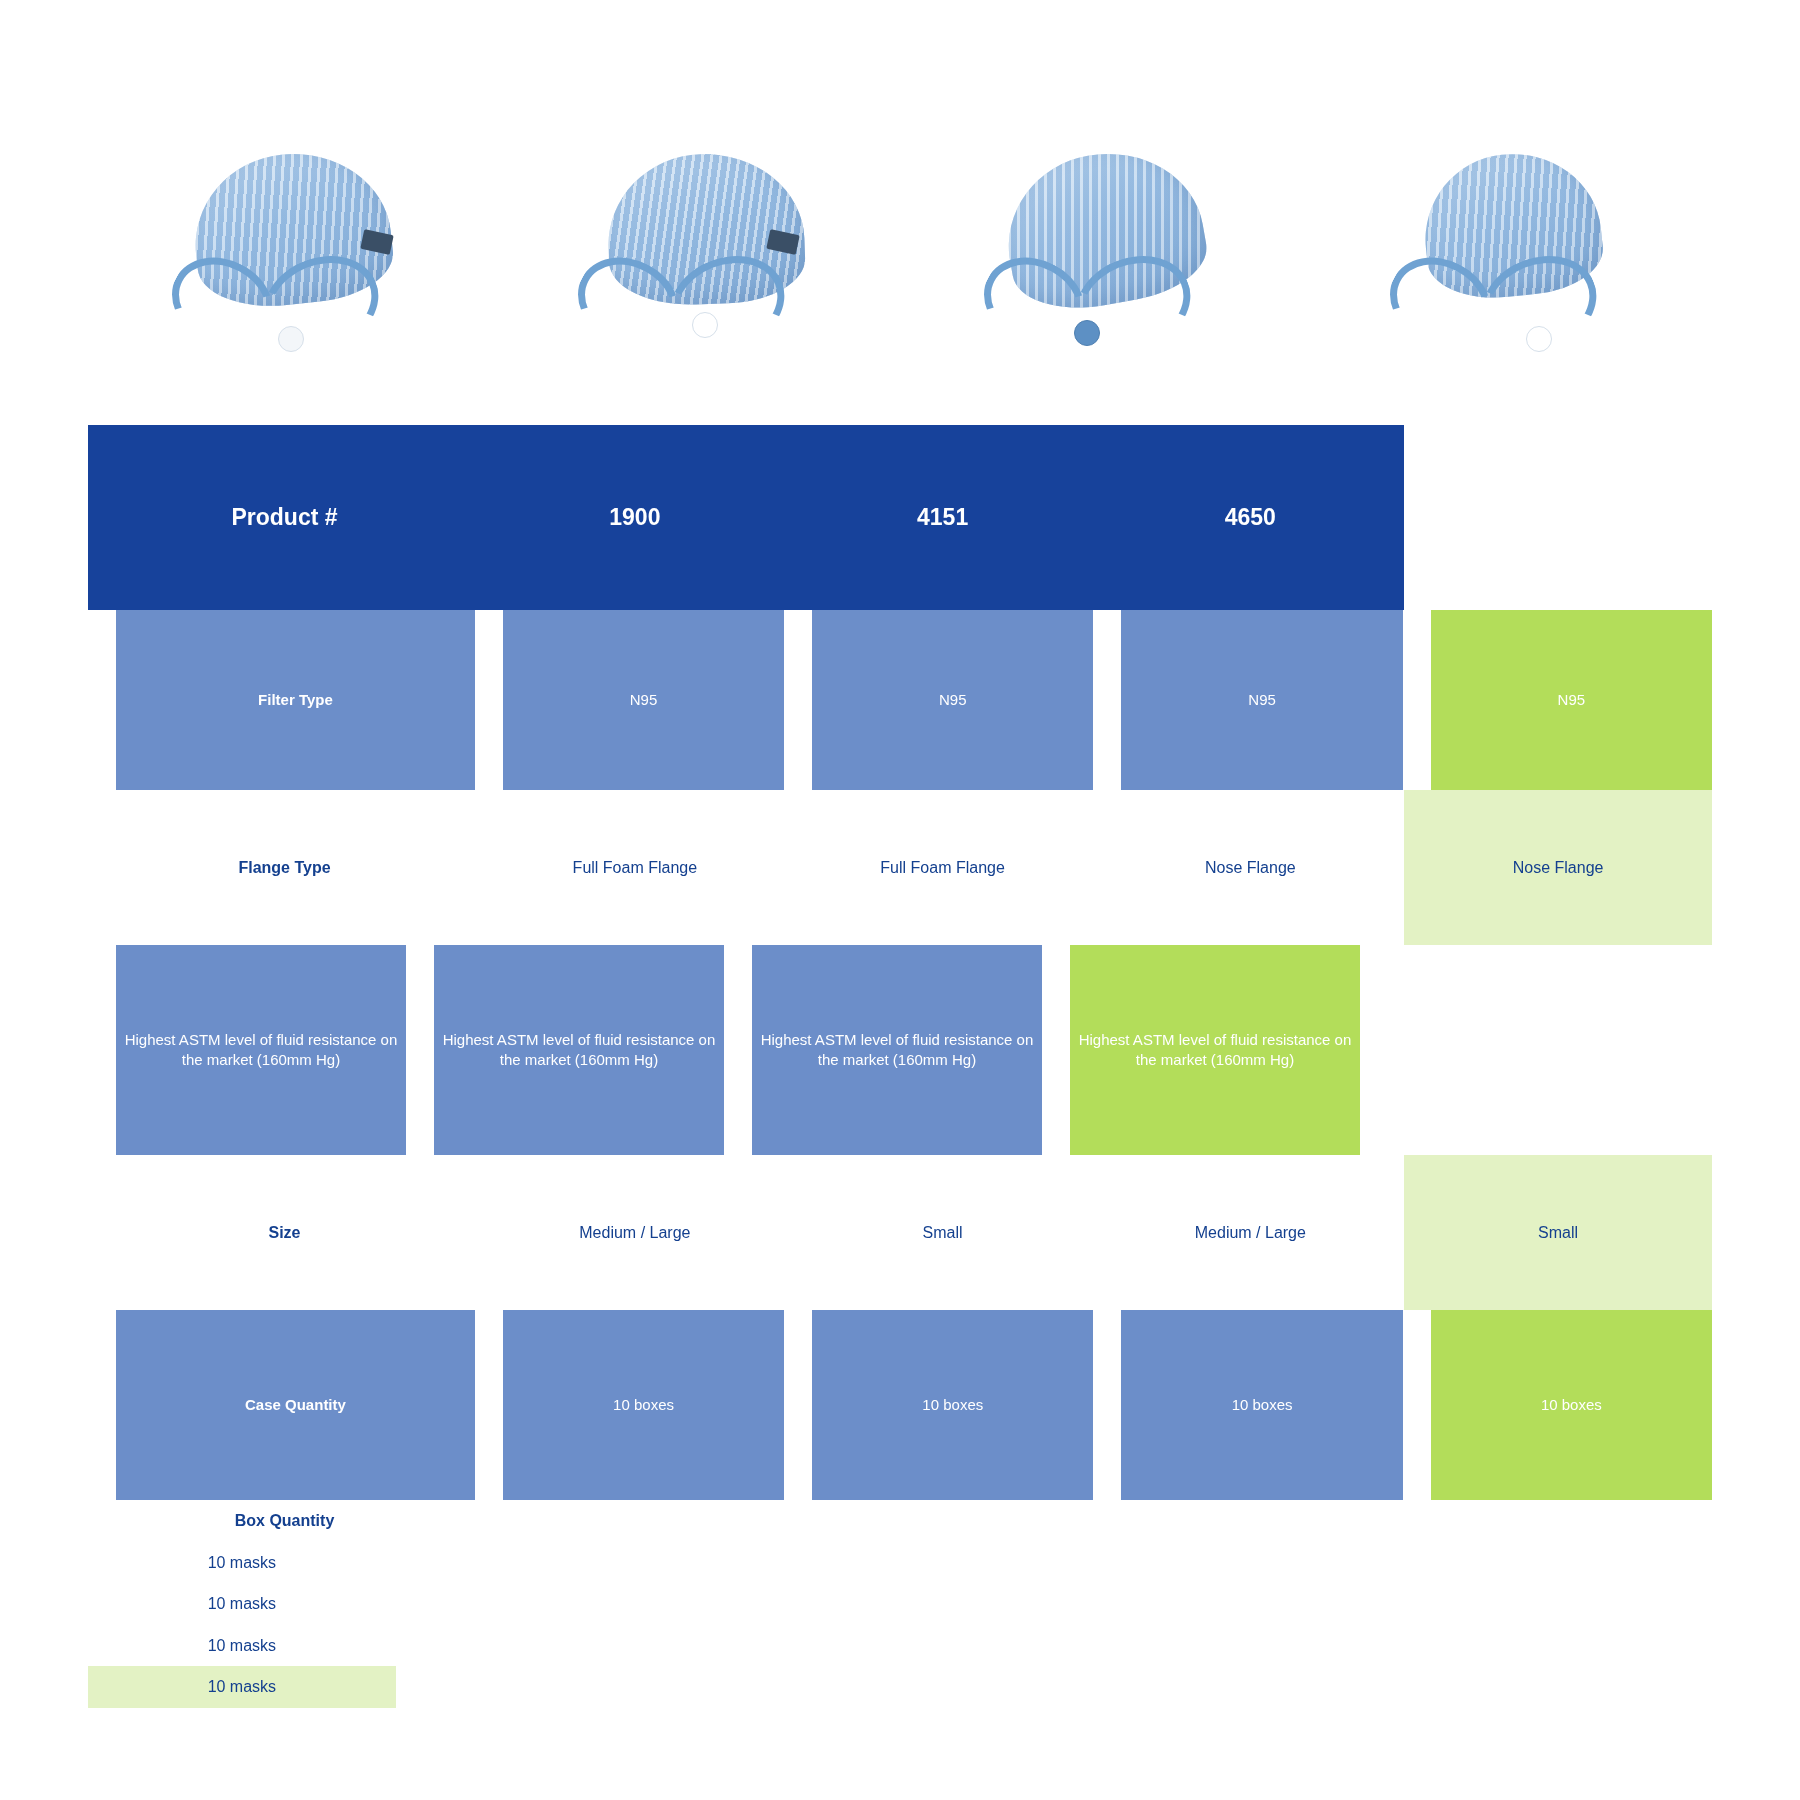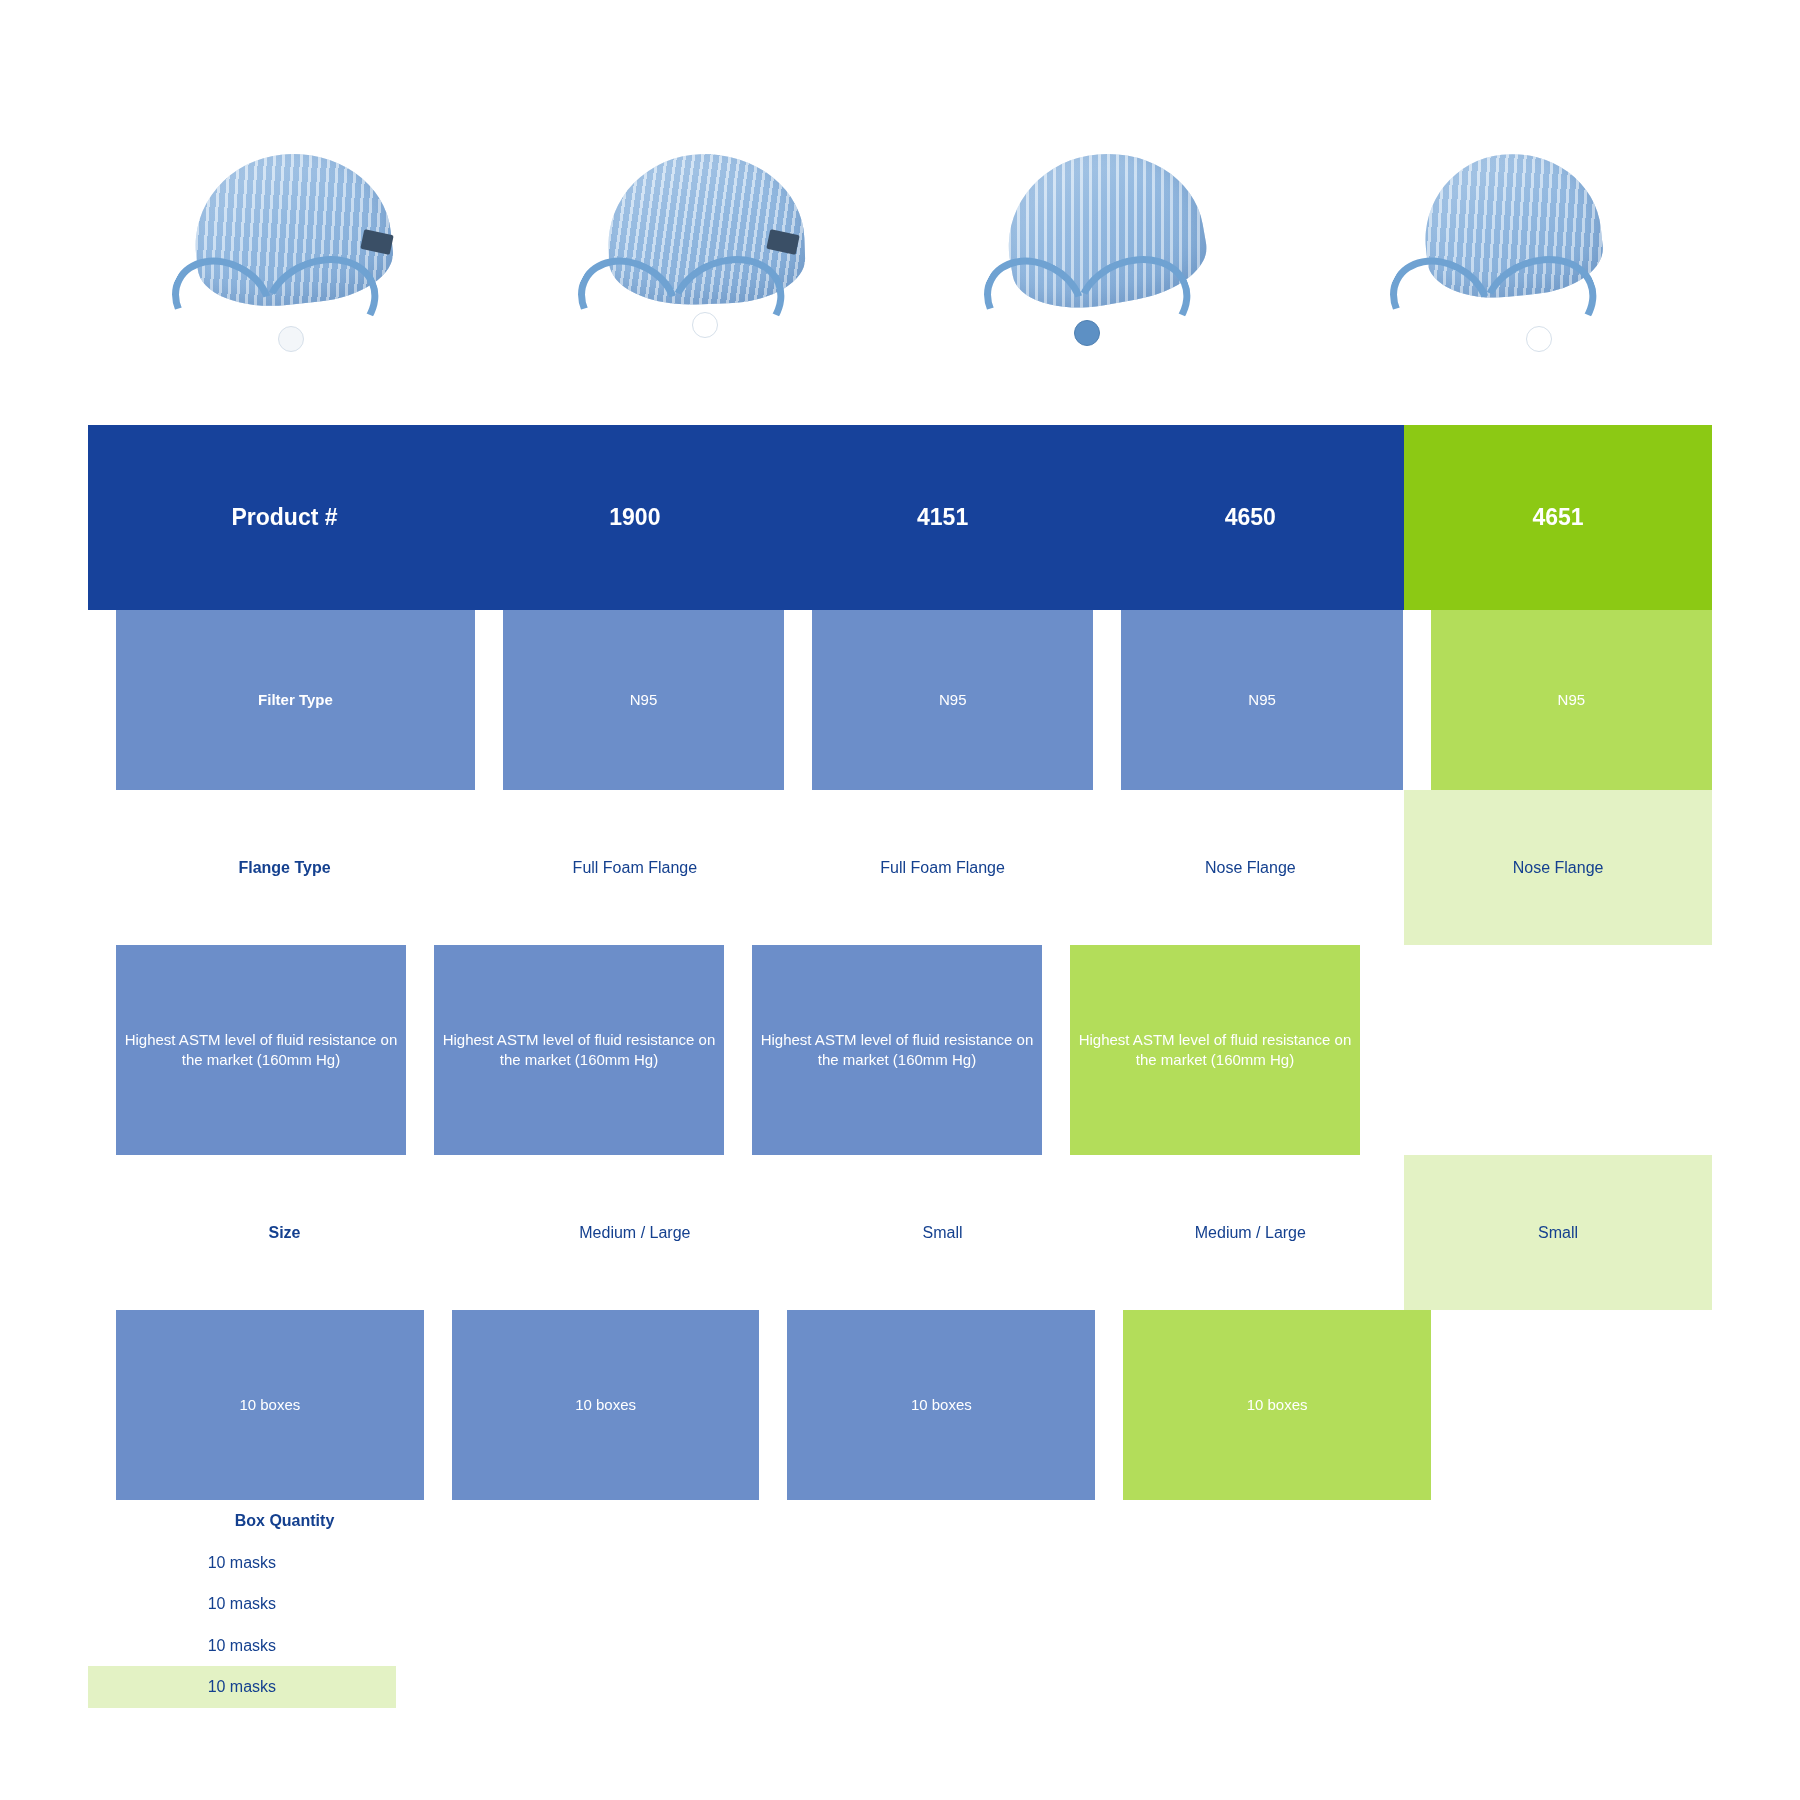--- a/index.html
+++ b/index.html
@@ -185,21 +185,20 @@
     </div>
   </div>
 
   <div class="table">
 
     <div class="row r-head">
       <div class="cell label">Product #</div>
       <div class="cell val">1900</div>
       <div class="cell val">4151</div>
       <div class="cell val">4650</div>
-      <div class="cell val hl">4651</div>
     </div>
 
     <div class="row r-band">
       <div class="cell label">Filter Type</div>
       <div class="cell val">N95</div>
       <div class="cell val">N95</div>
       <div class="cell val">N95</div>
       <div class="cell val hl">N95</div>
     </div>
 
@@ -220,20 +219,21 @@
 
     <div class="row r-plain">
       <div class="cell label">Size</div>
       <div class="cell val">Medium / Large</div>
       <div class="cell val">Small</div>
       <div class="cell val">Medium / Large</div>
       <div class="cell val hl">Small</div>
     </div>
 
     <div class="row r-band r-case">
+      <div class="cell label">Case Quantity</div>
       <div class="cell val">10 boxes</div>
       <div class="cell val">10 boxes</div>
       <div class="cell val">10 boxes</div>
       <div class="cell val hl">10 boxes</div>
     </div>
 
     <div class="row r-plain r-box">
       <div class="cell label">Box Quantity</div>
       <div class="cell val">10 masks</div>
       <div class="cell val">10 masks</div>

